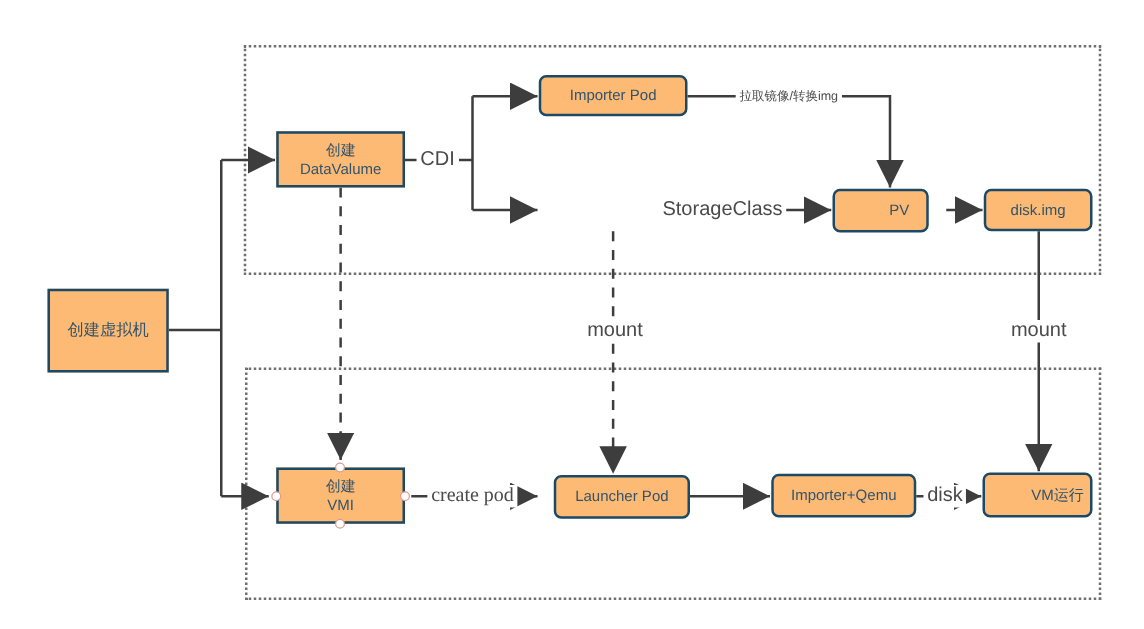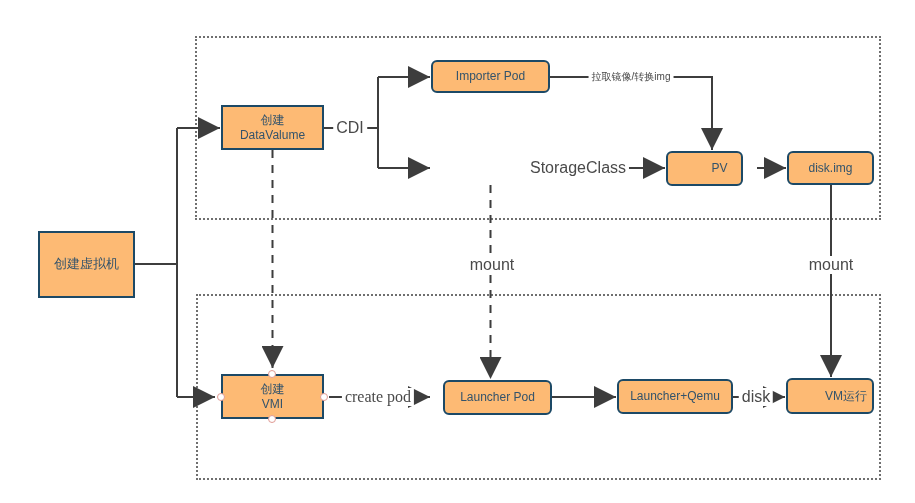--- a/index.html
+++ b/index.html
@@ -97,21 +97,21 @@
   <div class="node" style="left:221px;top:374px;width:103px;height:45px;">
     <span>创建</span>
     <span>VMI</span>
   </div>
 
   <div class="node rounded" style="left:431px;top:380px;width:109px;height:35px;margin-left:12px;">
     <span>Launcher Pod</span>
   </div>
 
   <div class="node rounded" style="left:617px;top:379px;width:116px;height:35px;">
-    <span>Launcher+Qemu</span>
+    <span>Importer+Qemu</span>
   </div>
 
   <div class="node rounded" style="left:786px;top:378px;width:88px;height:36px;padding-left:32px;">
     <span>VM运行</span>
   </div>
 
   <div class="conn-point" style="left:221px;top:397px;"></div>
   <div class="conn-point" style="left:324px;top:397px;"></div>
   <div class="conn-point" style="left:272px;top:374px;"></div>
   <div class="conn-point" style="left:272px;top:419px;"></div>

